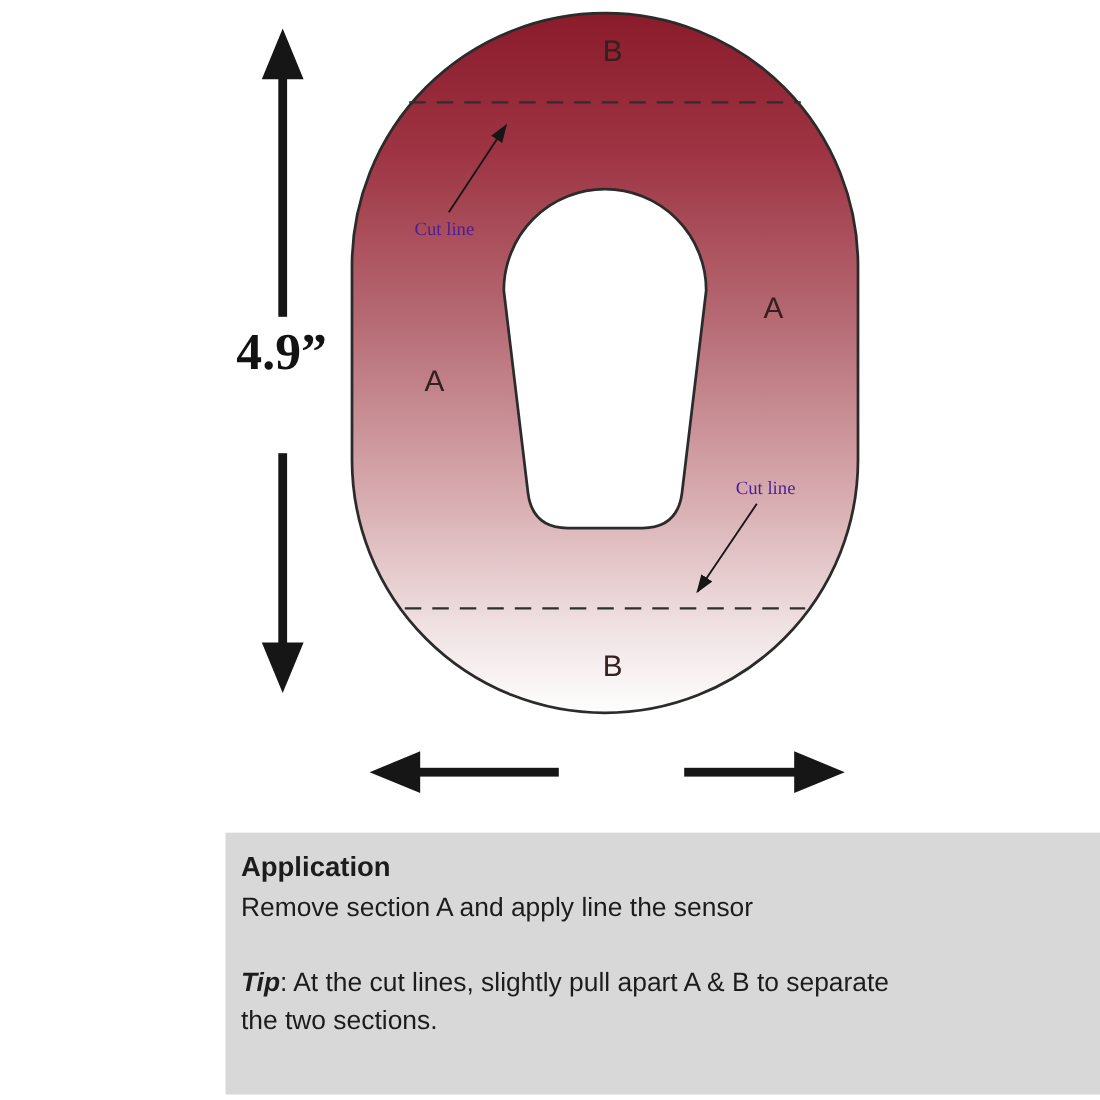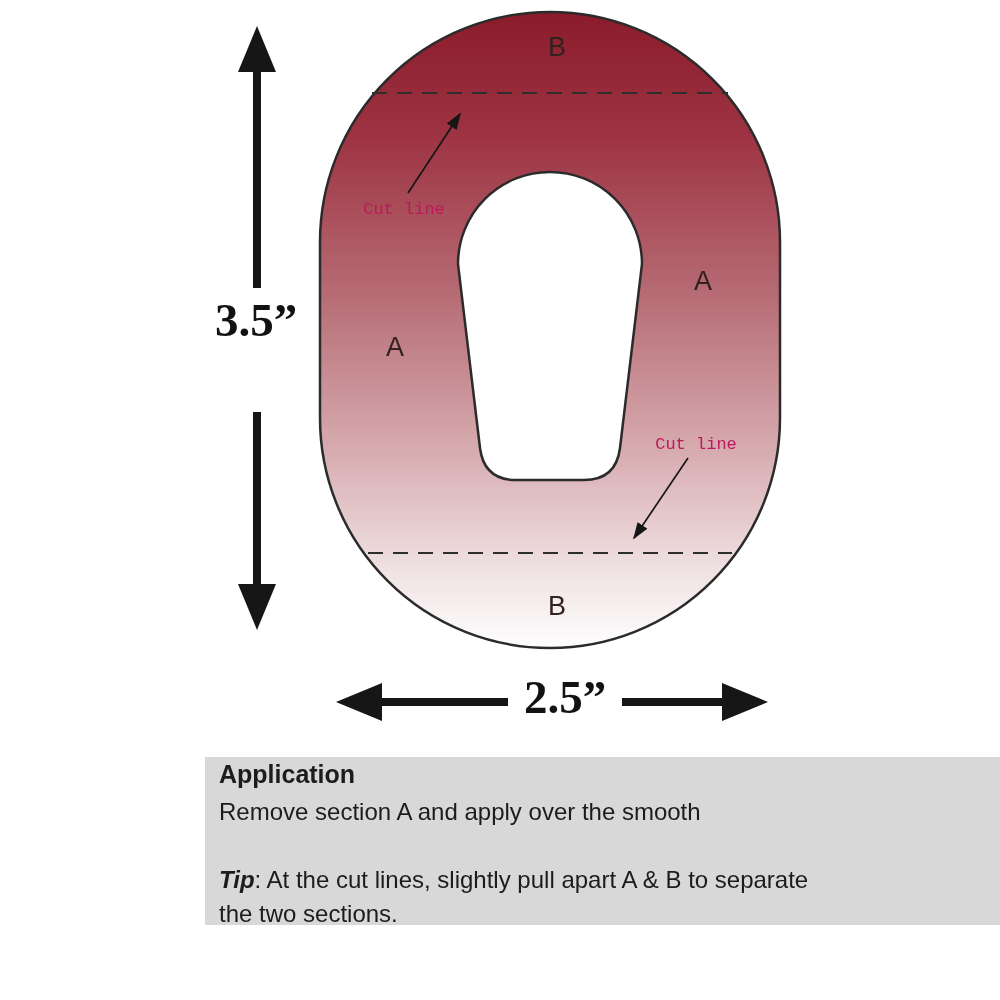--- a/index.html
+++ b/index.html
@@ -18,38 +18,38 @@
     white-space: nowrap;
     user-select: none;
   }
   .section-letter {
     font-size: 27px;
     color: #33201f;
     font-family: "Liberation Sans", sans-serif;
   }
   .cutline-label {
     font-size: 17px;
-    color: #be185d;
-    font-family: Liberation Mono, monospace;
+    color: #4c1d95;
+    font-family: Liberation Serif, serif;
   }
   .dim-label {
     font-family: "Liberation Serif", "DejaVu Serif", serif;
     font-weight: bold;
     font-size: 47px;
     color: #121212;
   }
   #info-box {
     position: absolute;
     left: 205px;
     top: 757px;
     width: 795px;
-    height: 168px;
+    height: 238px;
     background: #d8d8d8;
     box-sizing: border-box;
-    padding: 0 14px;
+    padding: 14px 14px;
     color: #1c1c1c;
     font-size: 24px;
     line-height: 1.42;
   }
   #info-box .title {
     font-weight: bold;
     font-size: 25px;
     margin: 0 0 2px 0;
   }
   #info-box p { margin: 0; }
@@ -113,24 +113,23 @@
   <span class="label cutline-label" style="left:404px; top:209px;">Cut line</span>
 
   <span class="label section-letter" style="left:703px; top:281px;">A</span>
 
   <span class="label section-letter" style="left:395px; top:347px;">A</span>
 
   <span class="label cutline-label" style="left:696px; top:444px;">Cut line</span>
 
   <span class="label section-letter" style="left:557px; top:606px;">B</span>
 
-  <span class="label dim-label" style="left:256px; top:320px;">3.5”</span>
+  <span class="label dim-label" style="left:256px; top:320px;">4.9”</span>
 
-  <span class="label dim-label" style="left:565px; top:697px;">2.5”</span>
 
   <div id="info-box">
     <p class="title">Application</p>
-    <p>Remove section A and apply over the smooth</p>
+    <p>Remove section A and apply line the sensor</p>
     <div class="spacer"></div>
     <p class="tip"><b>Tip</b><span>: At the cut lines, slightly pull apart A &amp; B to separate the two sections.</span></p>
   </div>
 
 </div>
 
 </body></html>

